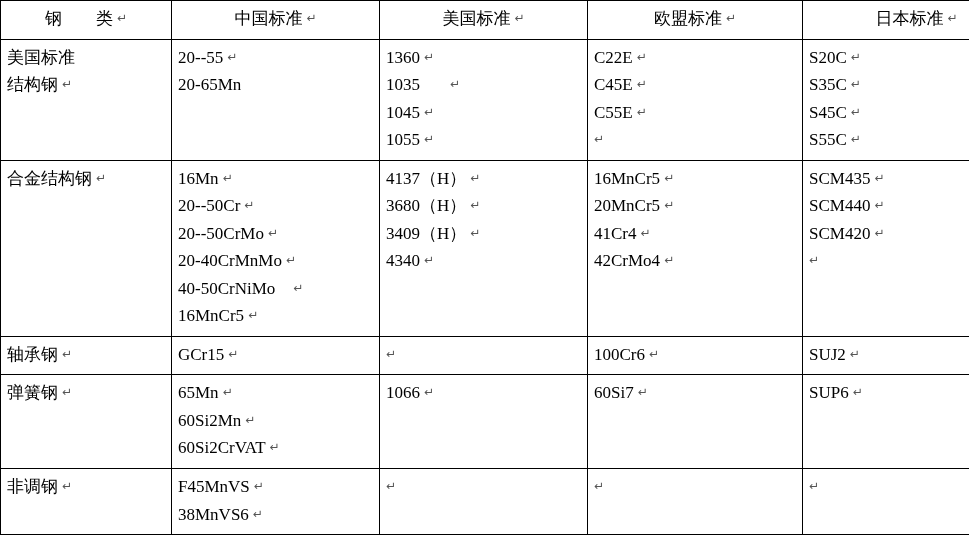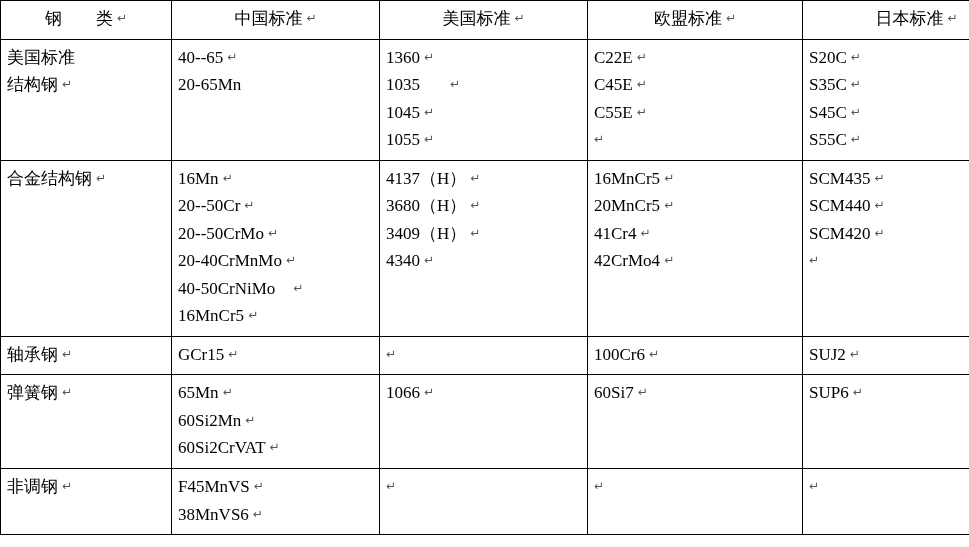--- a/index.html
+++ b/index.html
@@ -91,21 +91,21 @@
     </tr>
   </thead>
   <tbody>
 
     <tr>
       <td class="col-0">
         <span class="line"><span>美国标准</span></span>
         <span class="line"><span>结构钢</span><span class="pmark">↵</span></span>
       </td>
       <td class="col-1">
-        <span class="line"><span>40--65</span><span class="pmark">↵</span></span>
+        <span class="line"><span>20--55</span><span class="pmark">↵</span></span>
         <span class="line"><span>20-65Mn</span></span>
       </td>
       <td class="col-2">
         <span class="line"><span>1360</span><span class="pmark">↵</span></span>
         <span class="line"><span>1035</span><span class="sp-wide"></span><span class="pmark">↵</span></span>
         <span class="line"><span>1045</span><span class="pmark">↵</span></span>
         <span class="line"><span>1055</span><span class="pmark">↵</span></span>
       </td>
       <td class="col-3">
         <span class="line"><span>C22E</span><span class="pmark">↵</span></span>

